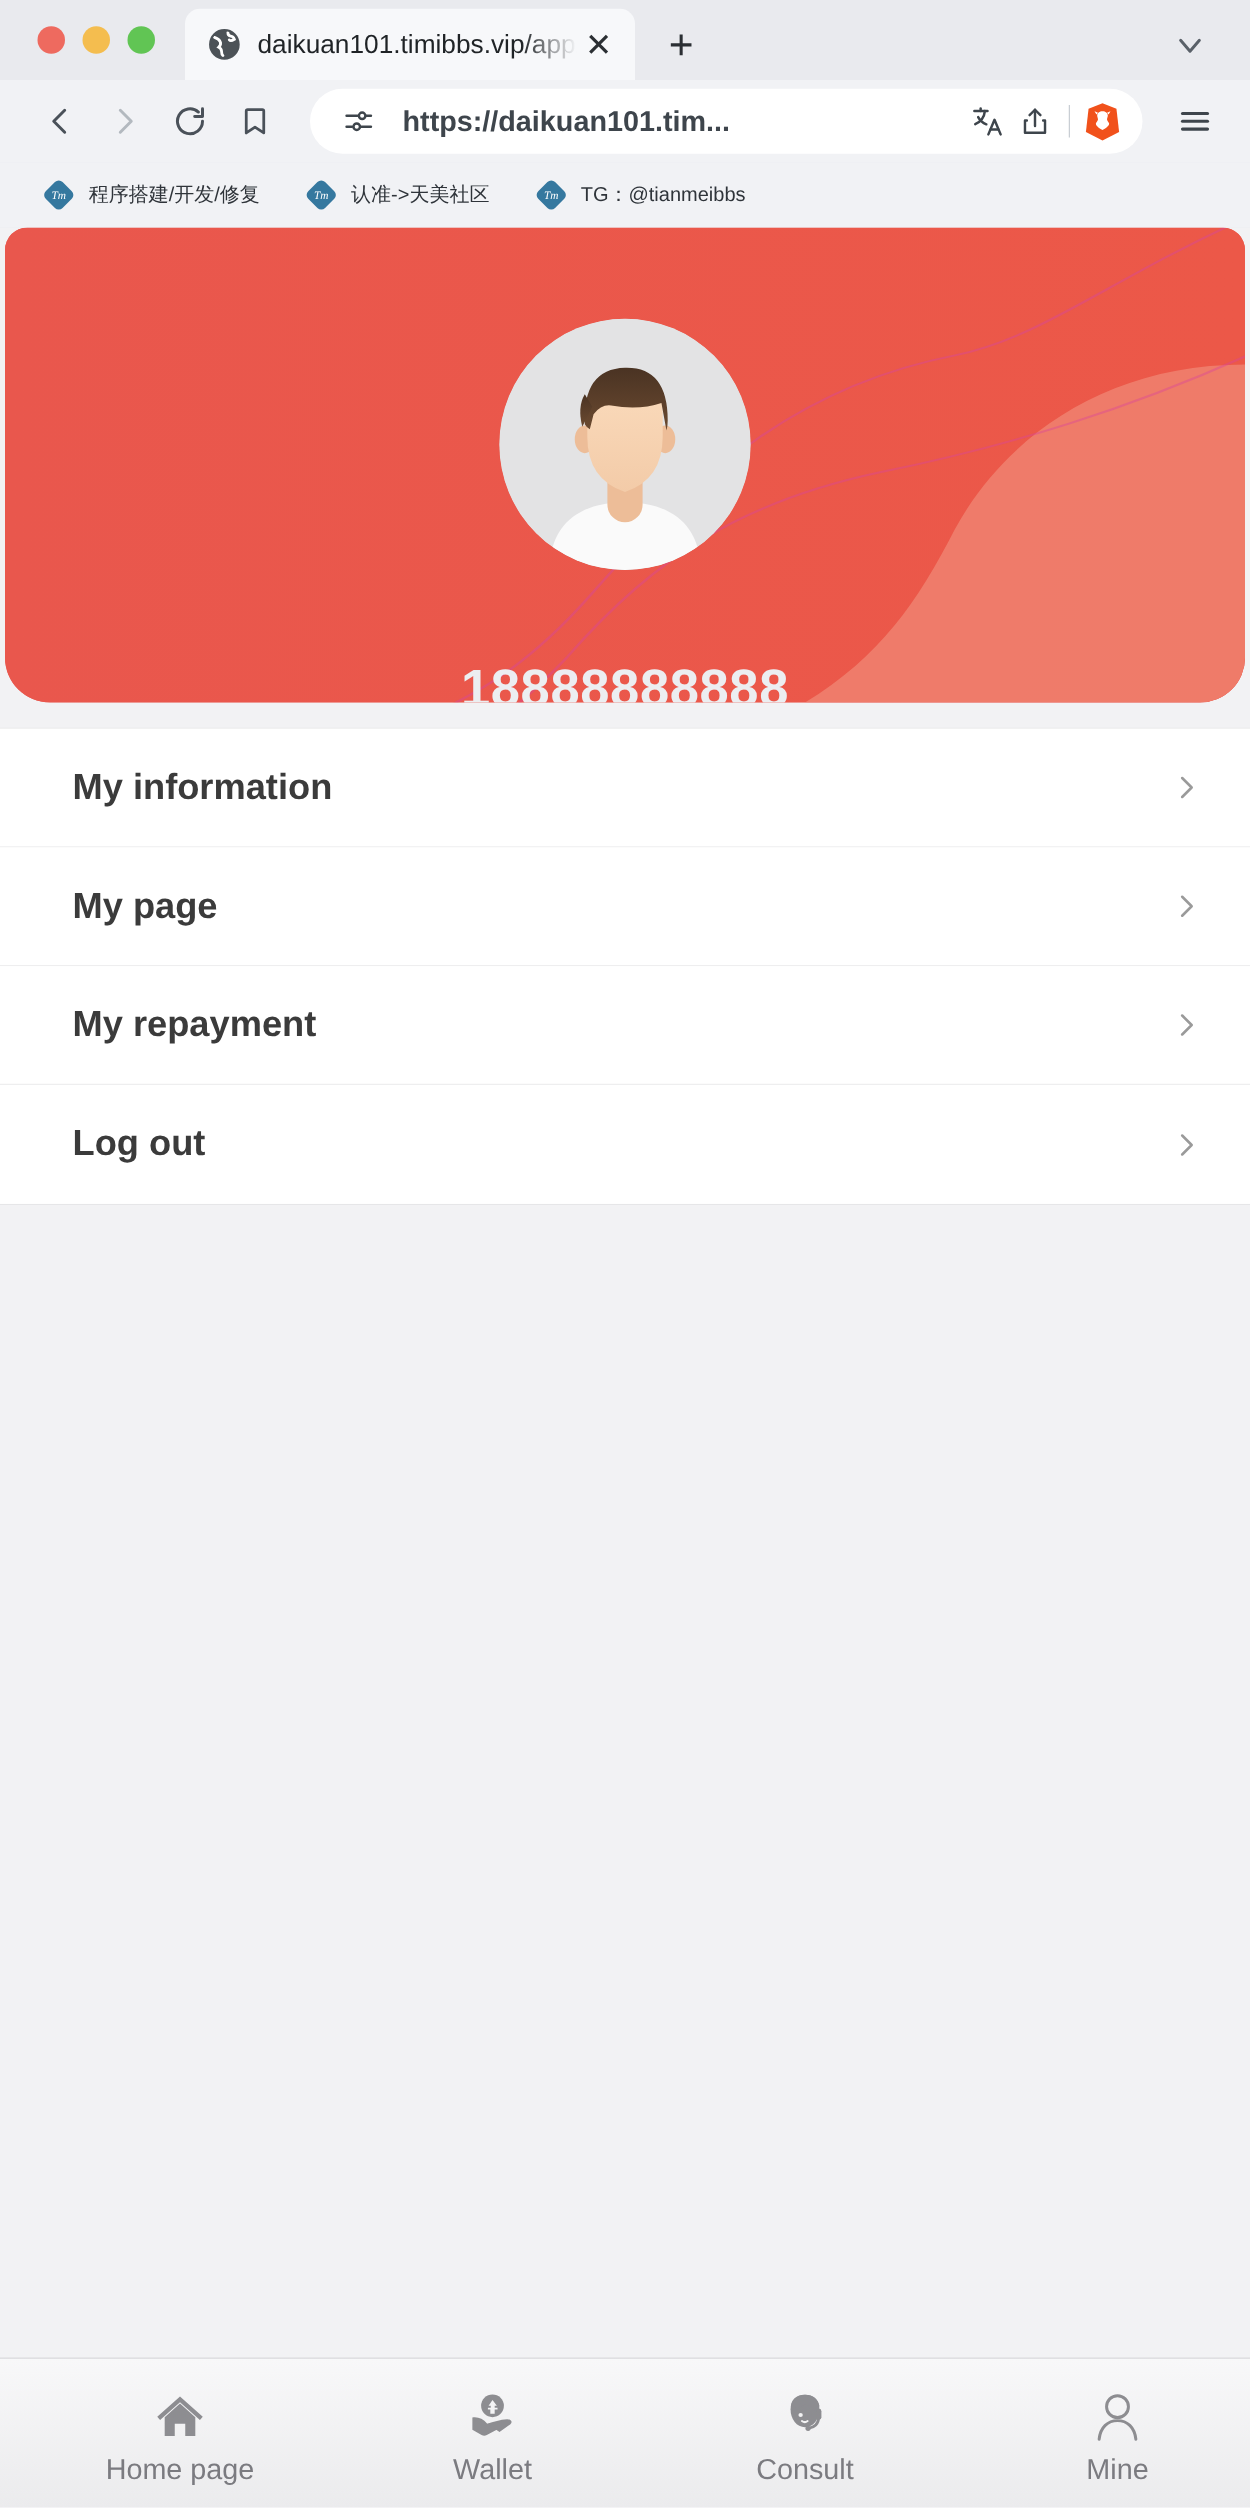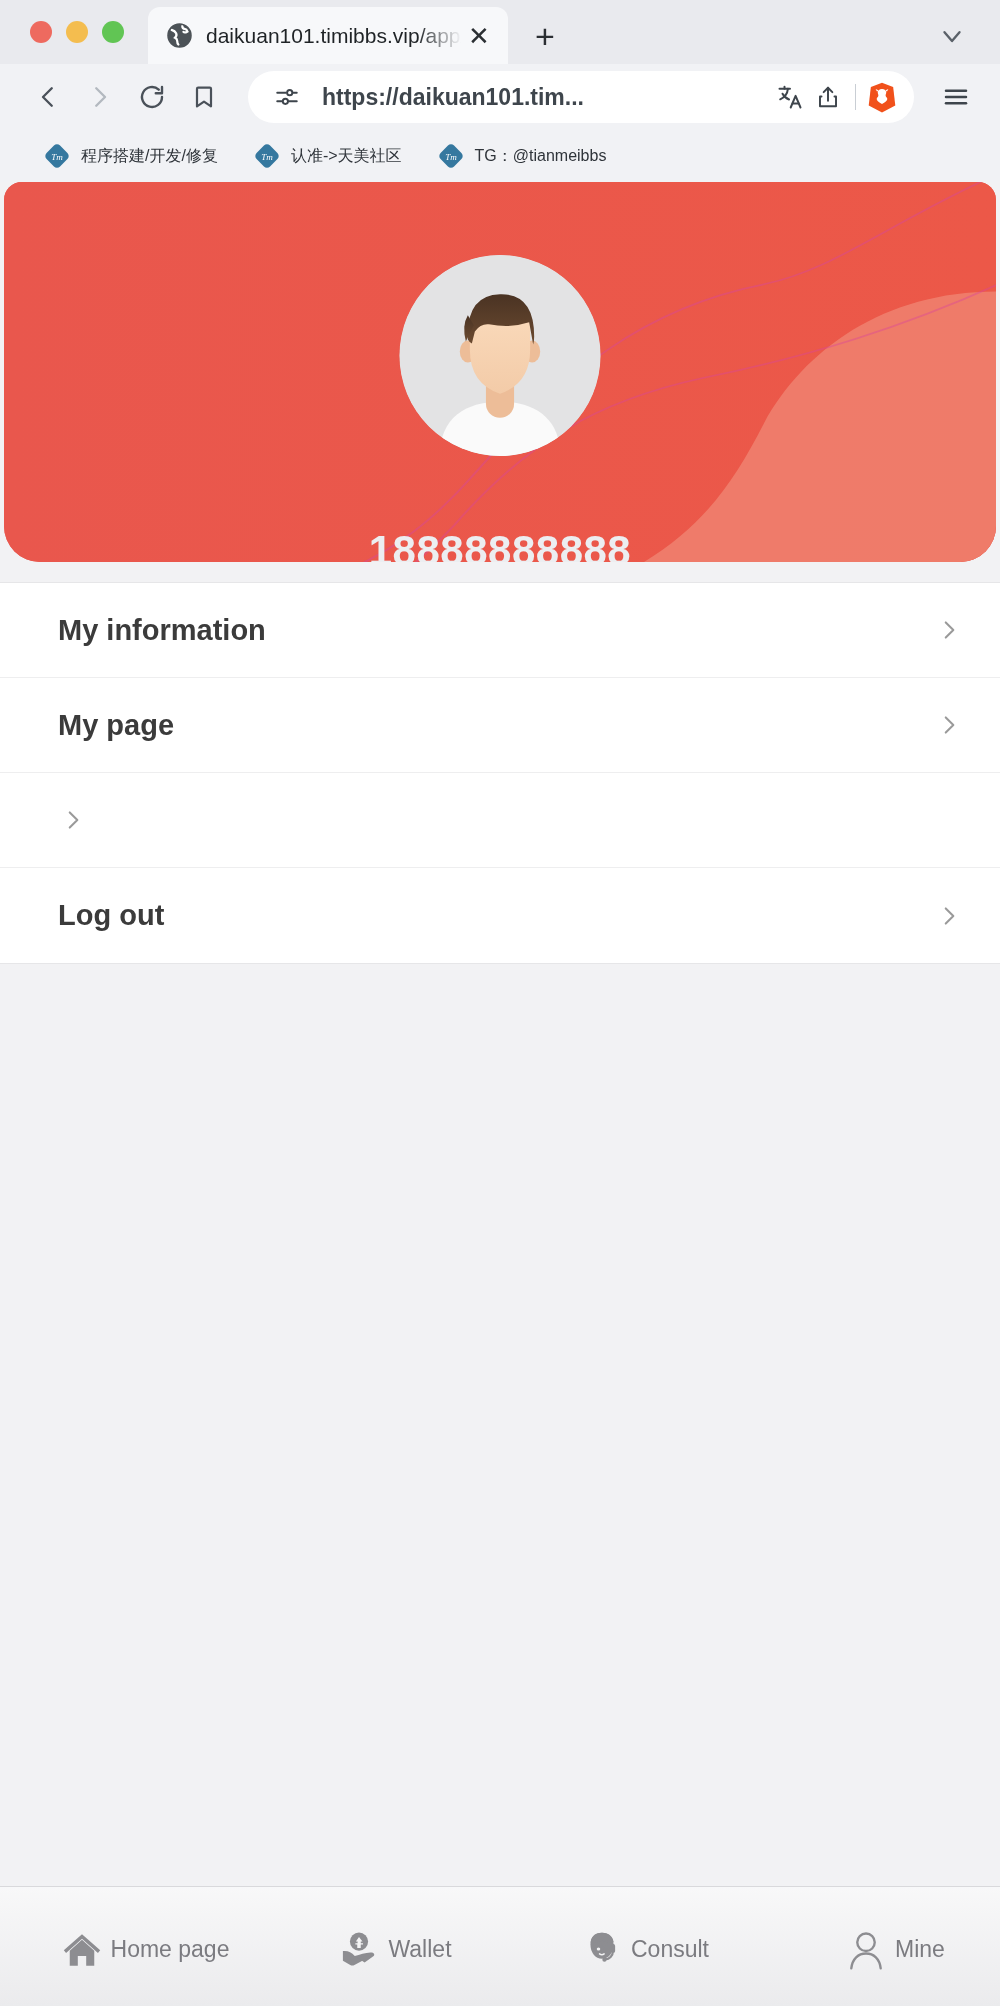--- a/index.html
+++ b/index.html
@@ -99,21 +99,21 @@
   }
   .url-ic { width: 38px; height: 38px; display:flex; align-items:center; justify-content:center; color:#3e454c; flex:0 0 38px;}
   .url-divider { width: 1px; height: 26px; background:#c9ced4; margin: 0 8px; flex:0 0 1px;}
   .brave-lion { width: 36px; height: 36px; flex:0 0 36px; display:flex; align-items:center; justify-content:center; }
   .hamburger { width: 44px; height:44px; margin-left: 10px; display:flex; align-items:center; justify-content:center; color:#3e454c;}
 
   .bookmarks {
     height: 52px; flex: 0 0 52px;
     background: #f1f2f5;
     display:flex; align-items:center;
-    padding-left: 32px;
+    padding-left: 22px;
     gap: 0;
   }
   .bm { display:flex; align-items:center; height: 40px; padding: 0 12px; border-radius: 6px; margin-right: 12px; }
   .bm-ic { width: 26px; height: 26px; flex:0 0 26px; margin-right: 11px; }
   .bm-label { font-size: 16px; color: #2f343a; white-space: nowrap; }
 
   
   .viewport {
     flex: 1 1 auto;
     background: #f2f2f4;
@@ -178,21 +178,21 @@
   .tabbar {
     position:absolute;
     left: 0; right: 0; bottom: 0;
     height: 120px;
     background: linear-gradient(#f8f8f9, #ebebed);
     border-top: 1px solid #d9d9dc;
     display:flex;
   }
   .tabitem {
     flex: 1 1 0;
-    display:flex; flex-direction:row;
+    display:flex; flex-direction:column;
     align-items:center; justify-content:center;
     gap: 6px;
     padding-top: 6px;
     margin-left: 38px;
   }
   .tabicon { width: 46px; height: 46px; display:flex; align-items:center; justify-content:center; color:#8d8d91; }
   .tablabel { font-size: 23px; color:#7b7b80; }
 </style>
 </head>
 <body>
@@ -394,20 +394,21 @@
       </div>
       <div class="menu-row">
         <span class="menu-label">My page</span>
         <span class="chev">
           <svg viewBox="0 0 24 24" width="26" height="26" fill="none" stroke="currentColor" stroke-width="1.9" stroke-linecap="round" stroke-linejoin="round">
               <polyline points="9,5 16,12 9,19"></polyline>
             </svg>
         </span>
       </div>
       <div class="menu-row">
+        <span class="menu-label">My repayment</span>
         <span class="chev">
           <svg viewBox="0 0 24 24" width="26" height="26" fill="none" stroke="currentColor" stroke-width="1.9" stroke-linecap="round" stroke-linejoin="round">
               <polyline points="9,5 16,12 9,19"></polyline>
             </svg>
         </span>
       </div>
       <div class="menu-row">
         <span class="menu-label">Log out</span>
         <span class="chev">
           <svg viewBox="0 0 24 24" width="26" height="26" fill="none" stroke="currentColor" stroke-width="1.9" stroke-linecap="round" stroke-linejoin="round">

